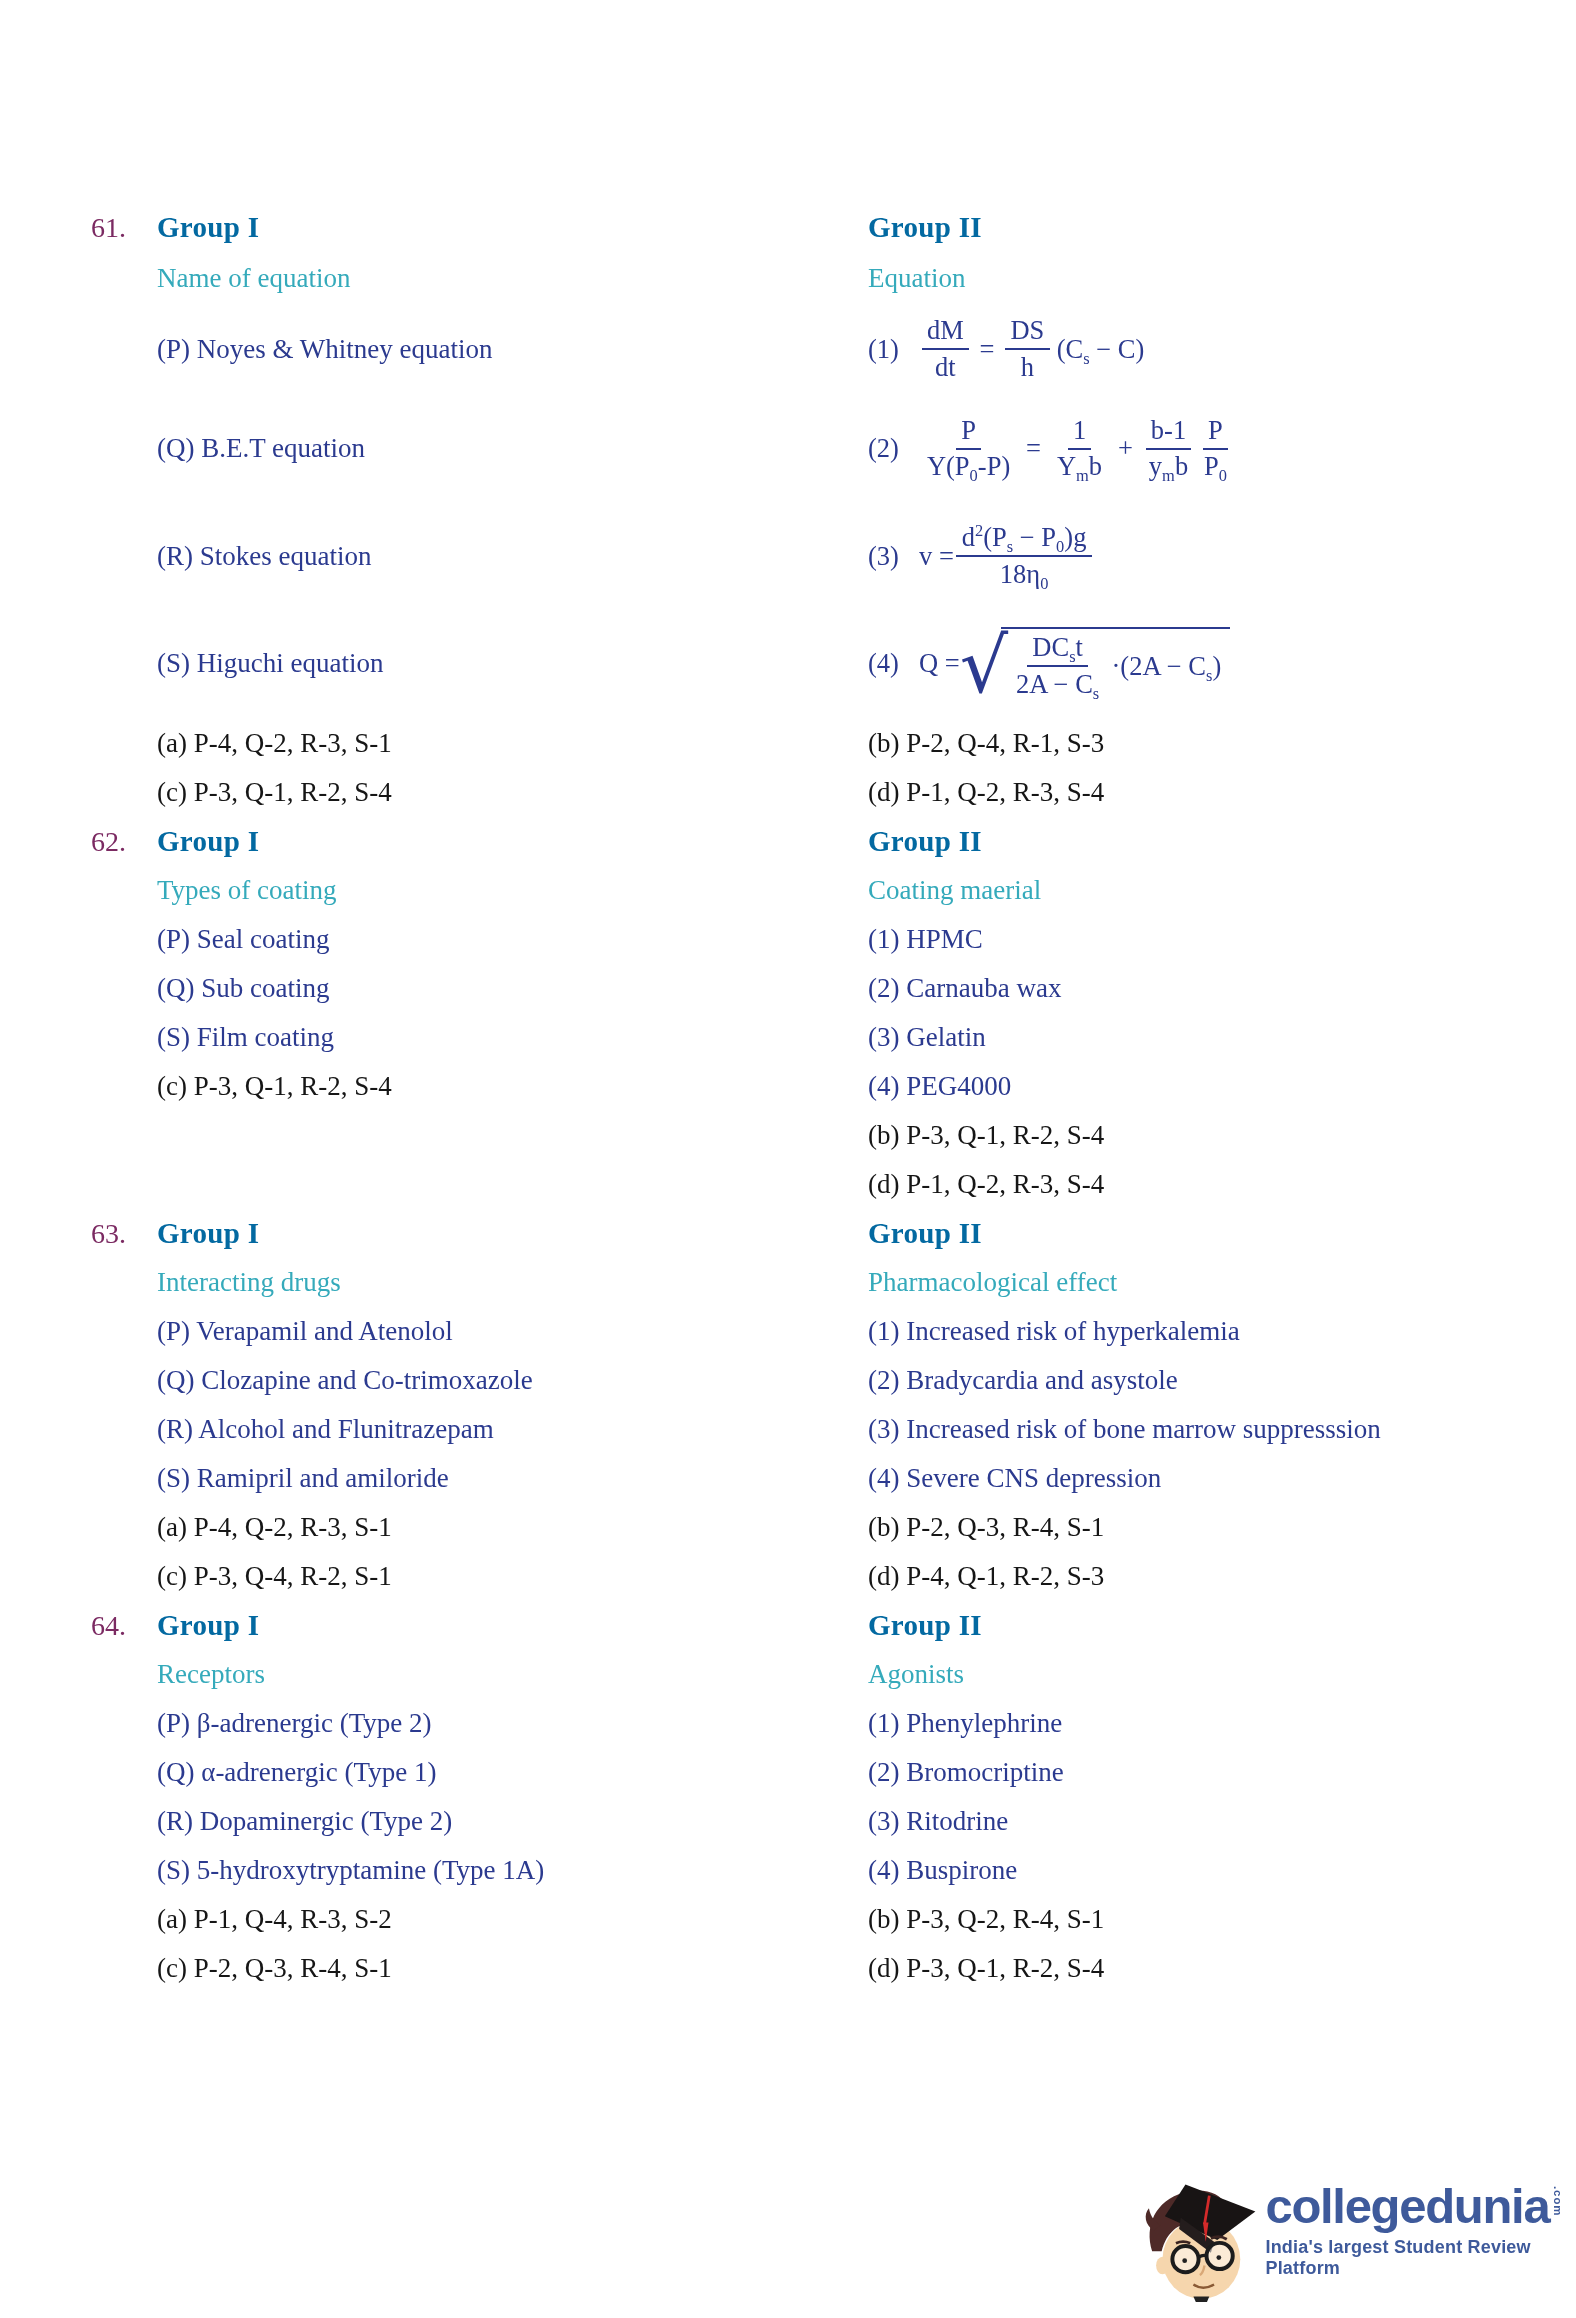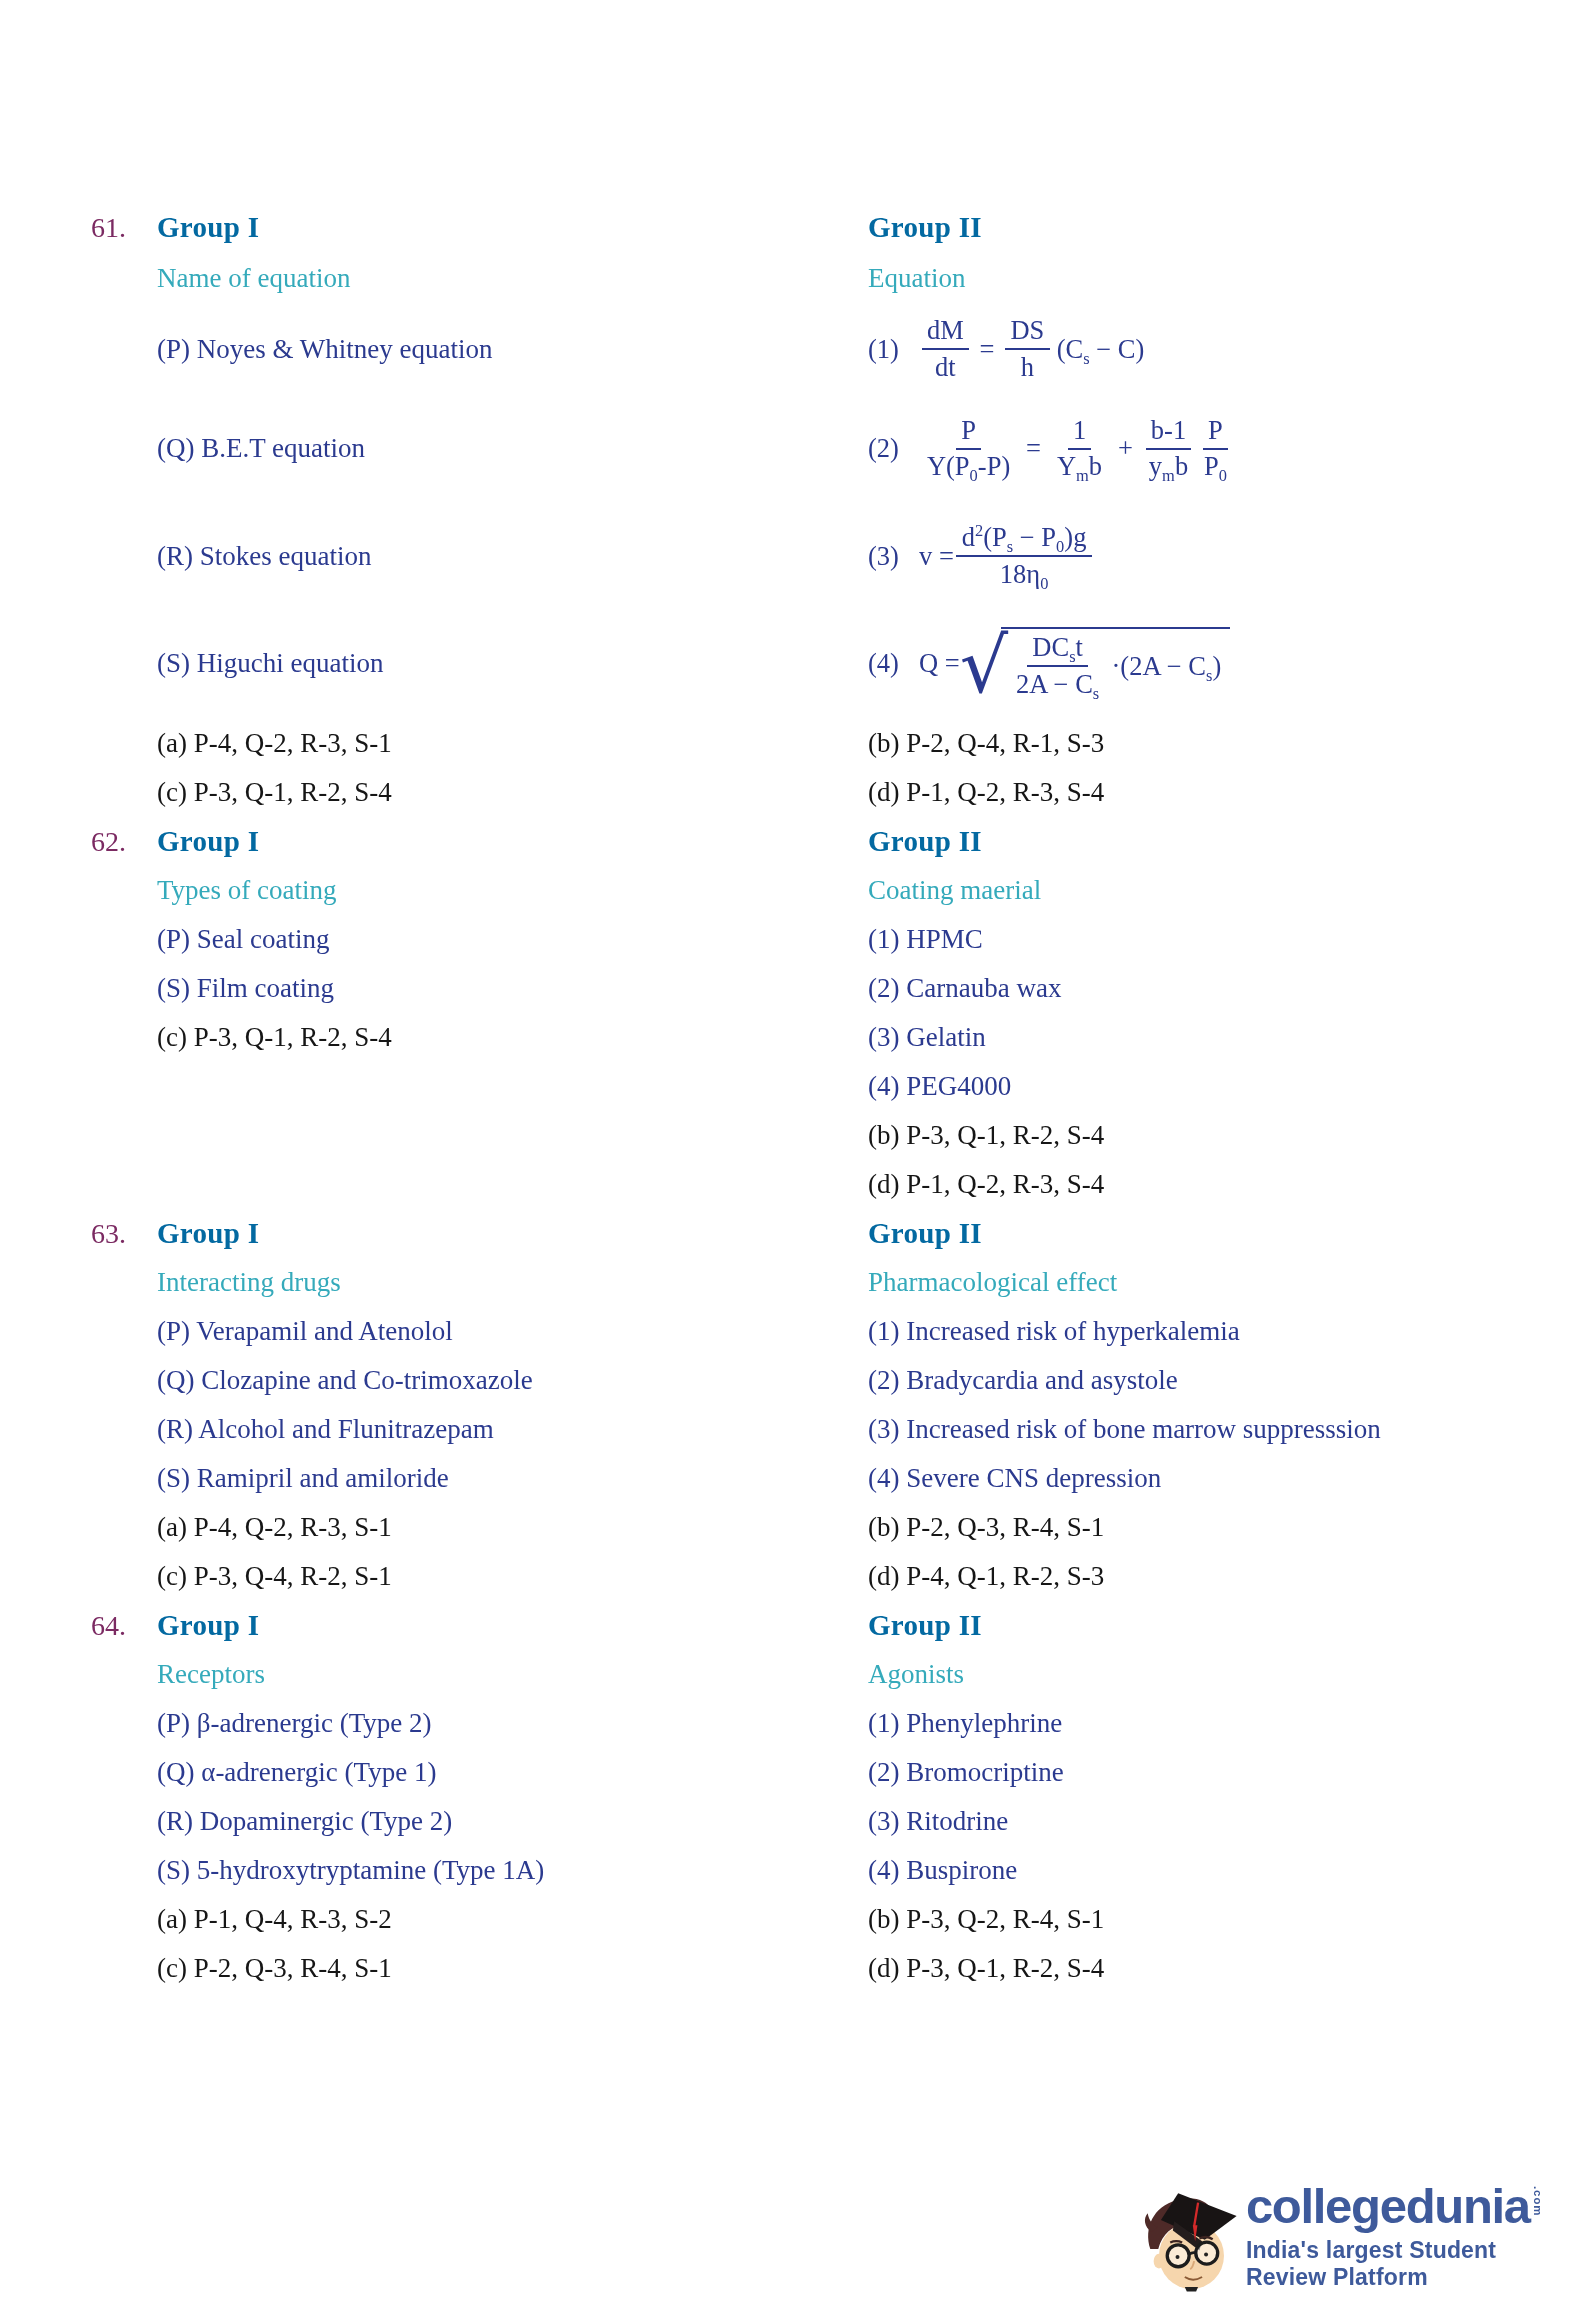--- a/index.html
+++ b/index.html
@@ -44,21 +44,21 @@
               padding:3.5px 8.8px 0 7px; }
 
   
   .logo { position:absolute; left:1141px; top:2168px; display:flex; align-items:flex-start; }
   .logo-text-wrap { margin-left:5.3px; padding-top:14px;
                     font-family:"Liberation Sans", sans-serif; color:#3e5a9b; }
   .logo-line { display:flex; align-items:flex-start; }
   .logo-word { font-weight:700; font-size:49px; line-height:1; letter-spacing:-1.3px; }
   .logo-tld  { writing-mode:vertical-rl; font-size:11.5px; font-weight:700; margin-left:2.6px;
                letter-spacing:0.9px; padding-top:3.5px; }
-  .logo-tagline { font-weight:700; font-size:23px; margin-top:6.2px; letter-spacing:0.2px; }
+  .logo-tagline { font-weight:700; font-size:18px; margin-top:6.2px; letter-spacing:0.2px; }
 </style>
 </head>
 <body>
 
 <div class="page">
 <div class="content">
 
   <section class="q q61">
     <div class="qnum">61.</div>
 
@@ -180,20 +180,23 @@
       <div class="row">
             <span class="ghead">Group I</span>
           </div>
       <div class="row">
             <span class="gsub">Types of coating</span>
           </div>
       <div class="row">
             <span class="item">(P) Seal coating</span>
           </div>
       <div class="row">
+            <span class="item">(Q) Sub coating</span>
+          </div>
+      <div class="row">
             <span class="item">(S) Film coating</span>
           </div>
       <div class="row">
             <span class="opt">(c) P-3, Q-1, R-2, S-4</span>
           </div>
     </div>
     <div class="col">
       <div class="row">
             <span class="ghead">Group II</span>
           </div>

